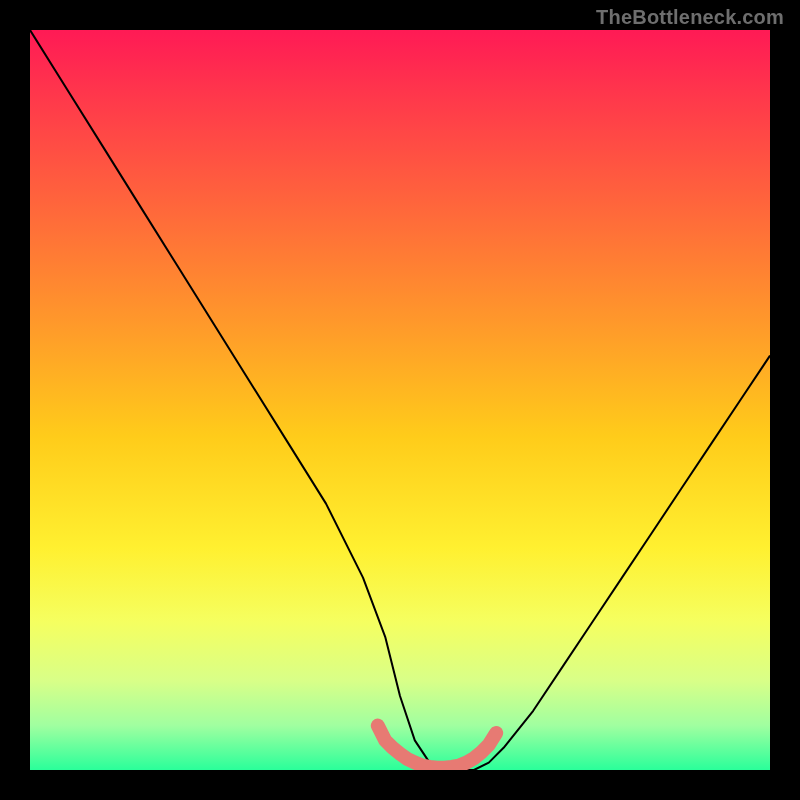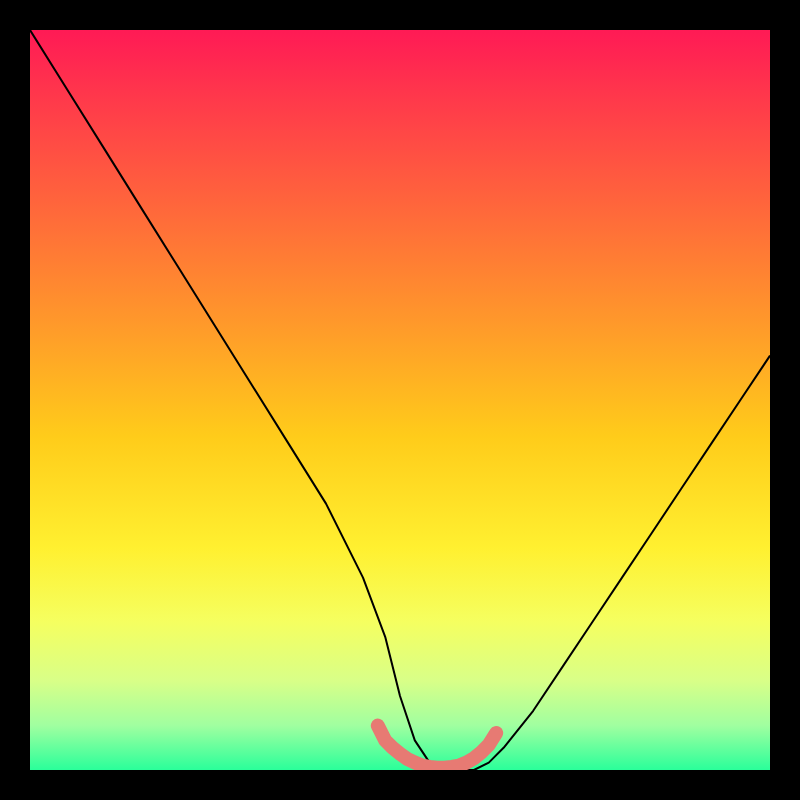--- a/index.html
+++ b/index.html
@@ -34,20 +34,21 @@
     font-weight: 600;
     color: #6e6e6e;
     letter-spacing: 0.2px;
   }
   svg { display: block; }
 </style>
 </head>
 <body>
 
 <div class="frame">
+  <div class="watermark">TheBottleneck.com</div>
 
   <div class="plot">
     <svg id="chart-svg" width="740" height="740" viewBox="0 0 740 740">
         <defs>
           <linearGradient id="bg-grad" x1="0" y1="0" x2="0" y2="1">
             <stop offset="0%" stop-color="#ff1a55"></stop>
             <stop offset="10%" stop-color="#ff3b4a"></stop>
             <stop offset="25%" stop-color="#ff6a3a"></stop>
             <stop offset="40%" stop-color="#ff9a2a"></stop>
             <stop offset="55.00000000000001%" stop-color="#ffcc1a"></stop>

